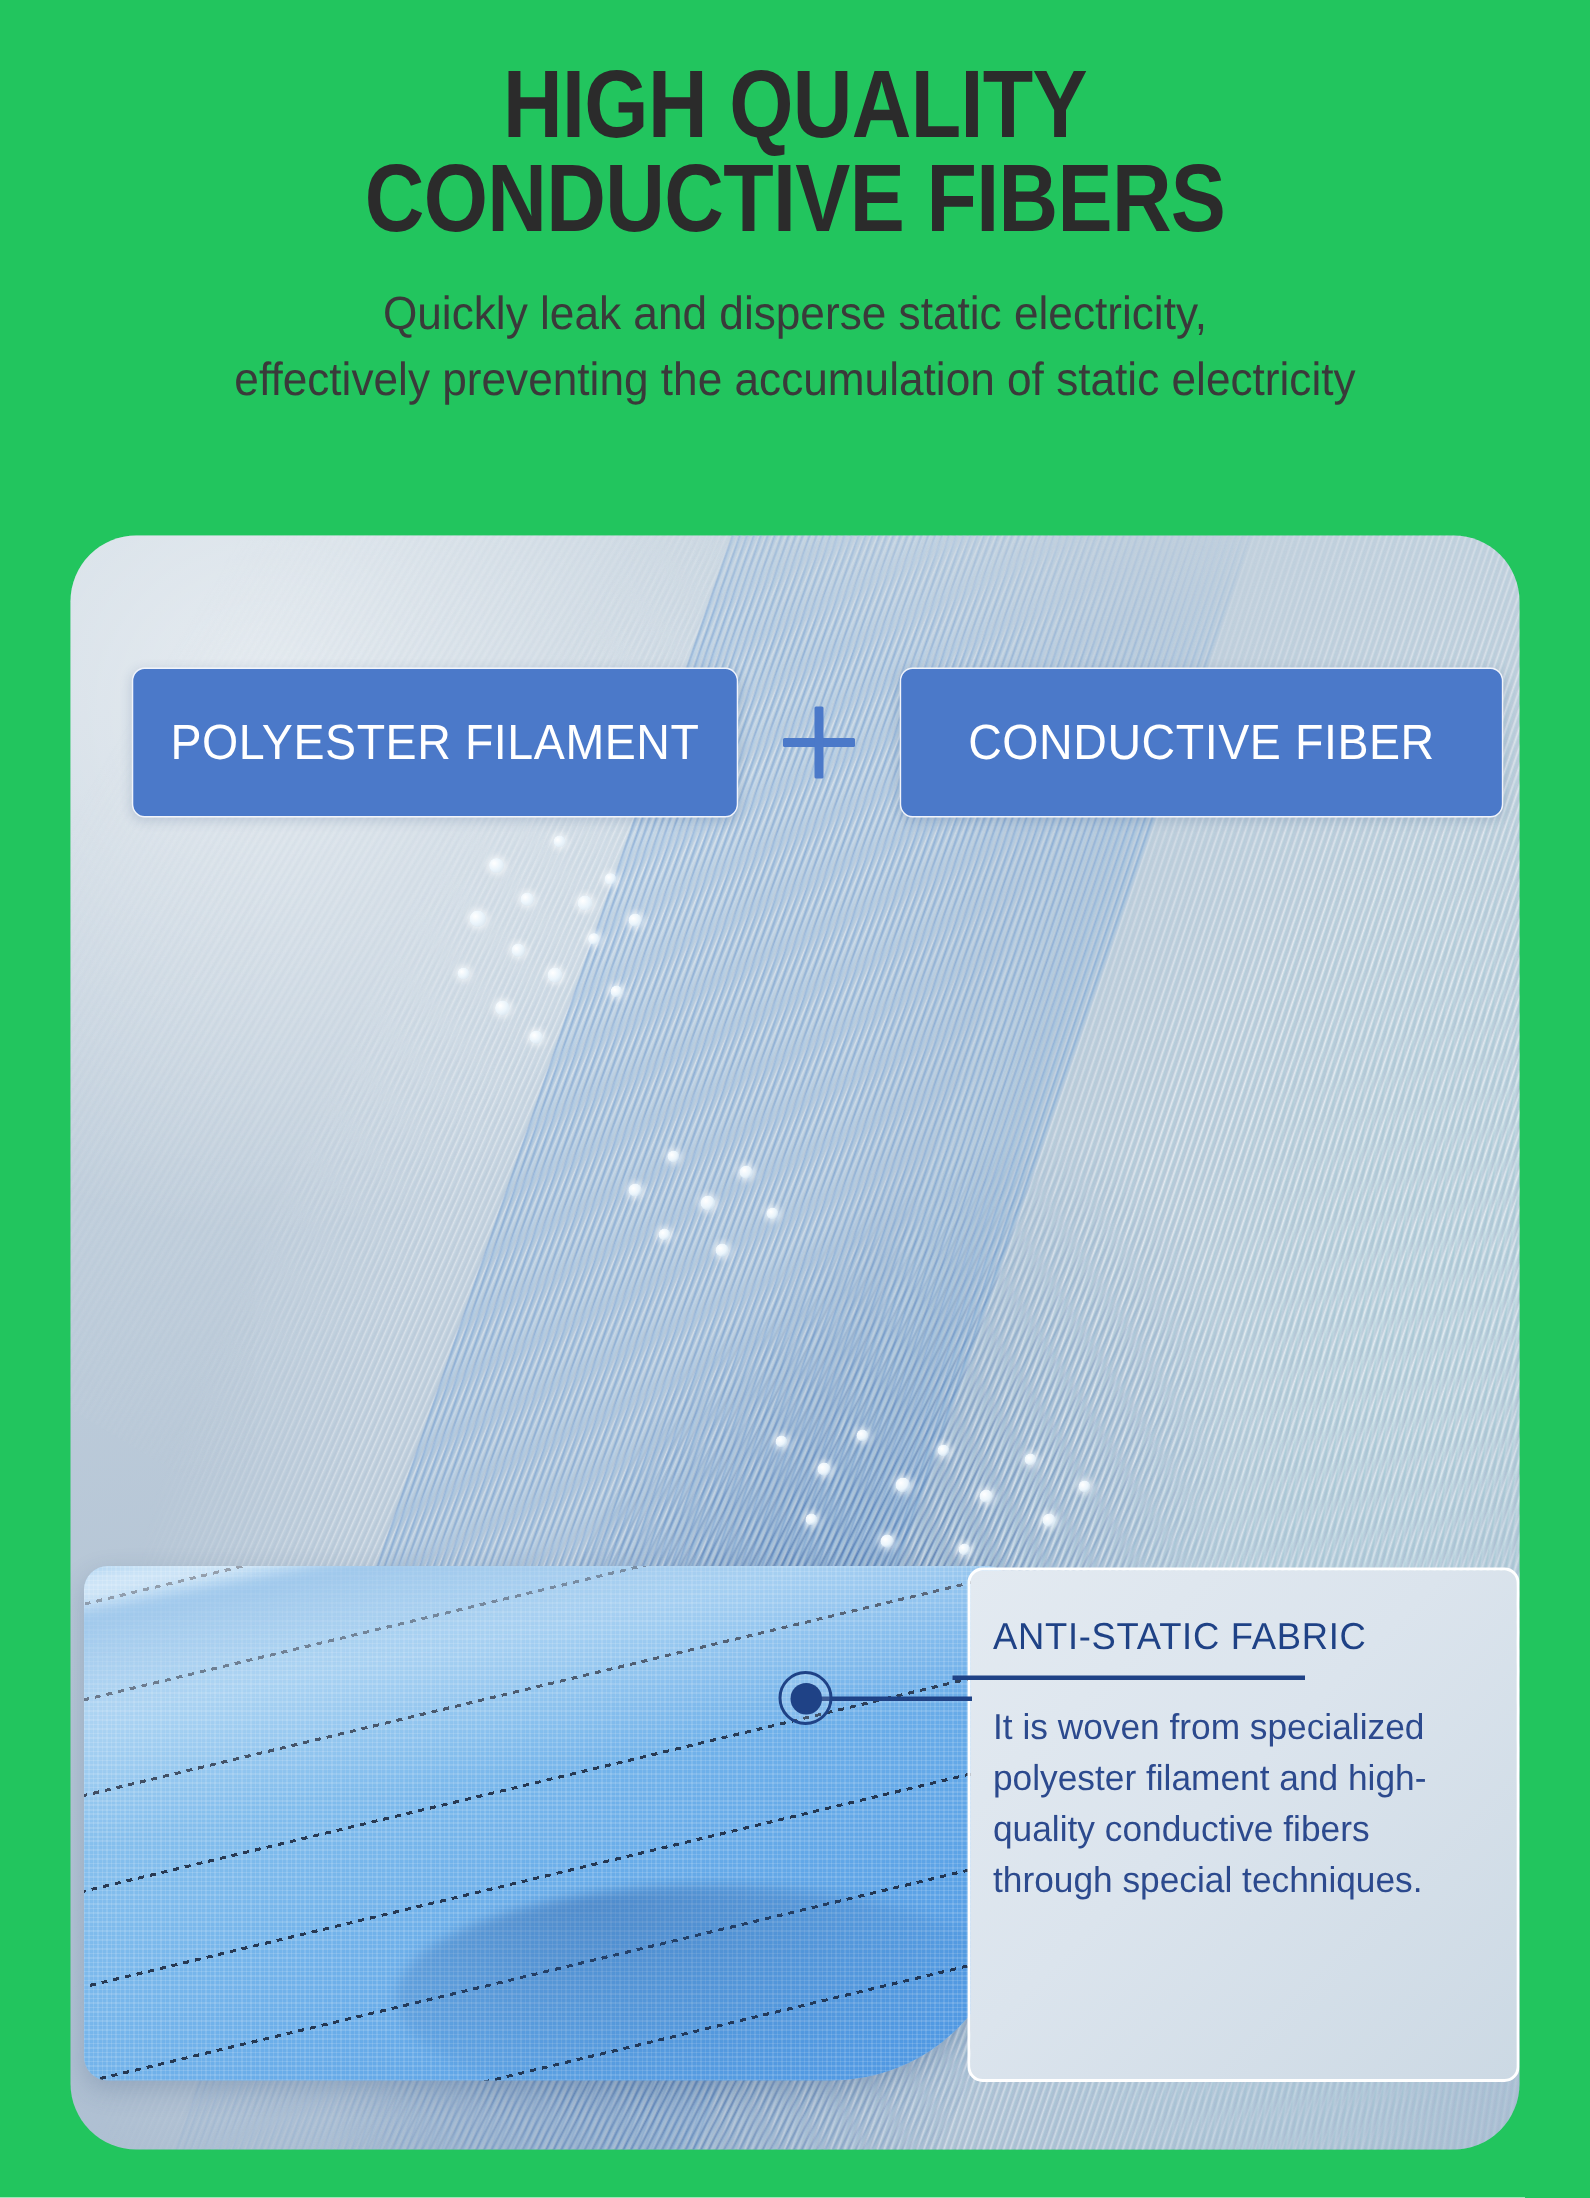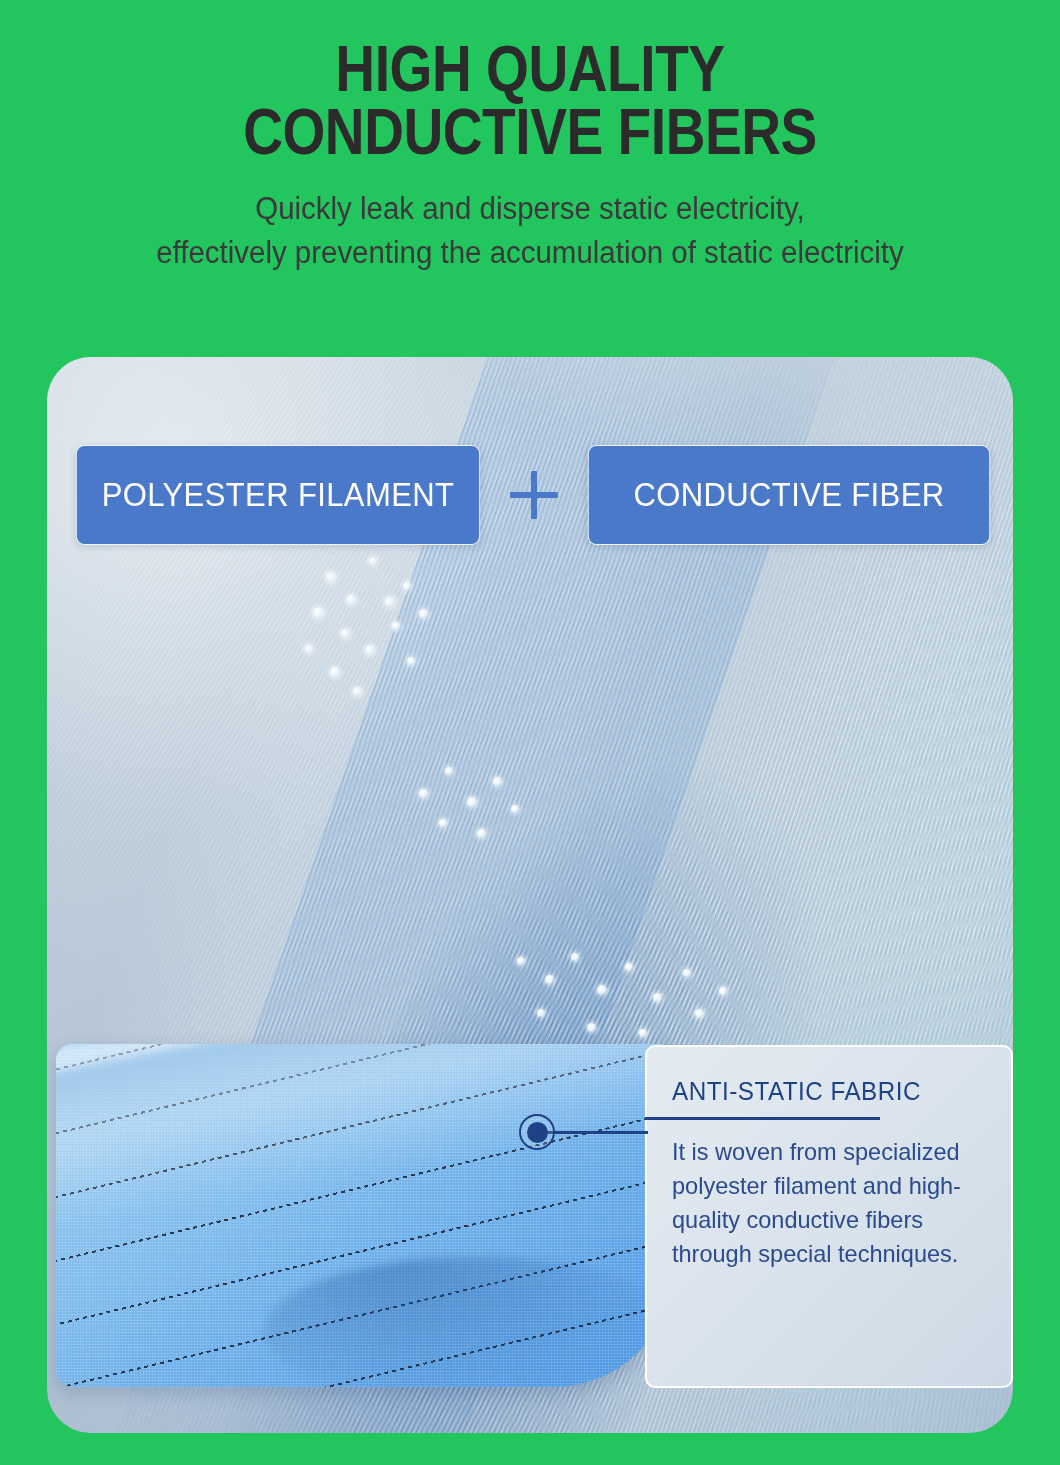--- a/index.html
+++ b/index.html
@@ -154,21 +154,21 @@
   
   .sparkles { position:absolute; inset:0; pointer-events:none; }
   .sp {
     position:absolute; border-radius:50%;
     background:radial-gradient(circle at 35% 35%, #ffffff 0%, #eaf4fb 48%, rgba(216,236,248,0.15) 100%);
     box-shadow:0 0 5px 1px rgba(255,255,255,0.75);
   }
 
   
   .badge-row {
-    position:absolute; left:4px; top:88px; width:966px;
+    position:absolute; left:16px; top:88px; width:966px;
     display:flex; align-items:flex-start; justify-content:center; gap:0;
   }
   .badge {
     background:#4b79c9;
     color:#ffffff;
     border:1.5px solid rgba(255,255,255,0.92);
     border-radius:9px;
     height:100px;
     display:flex; align-items:center; justify-content:center;
     font-size:33px;
@@ -245,21 +245,21 @@
   }
 
   
   .info-card {
     position:absolute;
     left:598px; top:688px;
     width:368px; height:343px;
     background:linear-gradient(135deg, #e3eaf1 0%, #dbe4ed 45%, #ccd9e4 100%);
     border:2px solid #ffffff;
     border-radius:10px;
-    padding:30px 26px 22px 25px;
+    padding:30px 26px 22px 15px;
   }
   .info-title {
     color:#1f4286;
     font-size:25px;
     letter-spacing:0.5px;
     font-weight:400;
     transform:scaleX(0.97);
     transform-origin:left center;
   }
   .info-rule {

